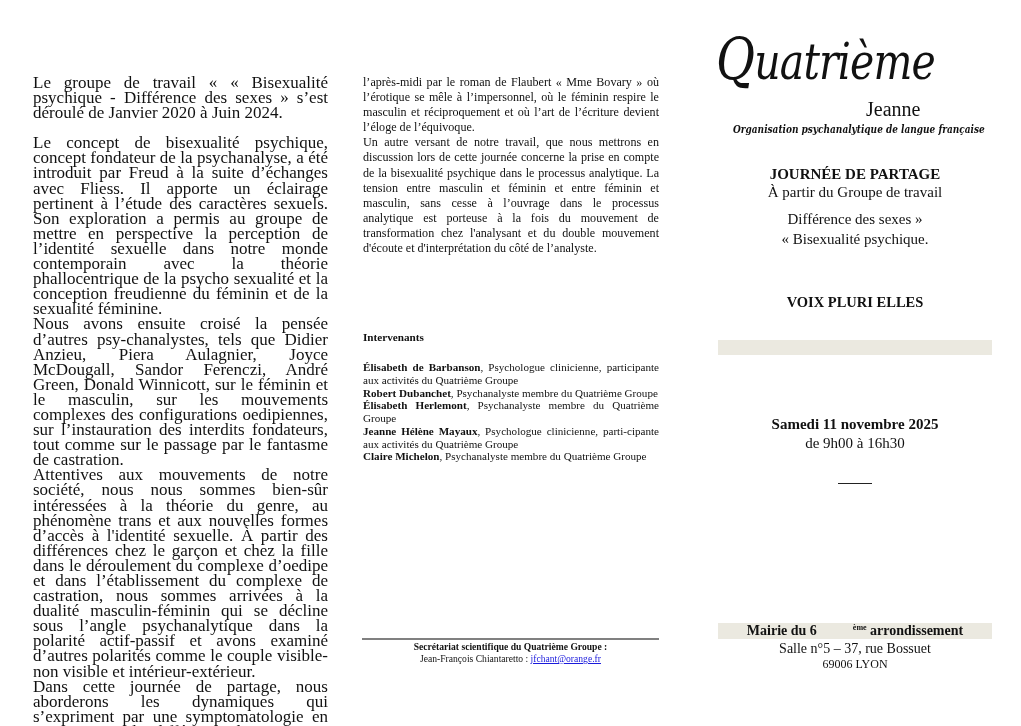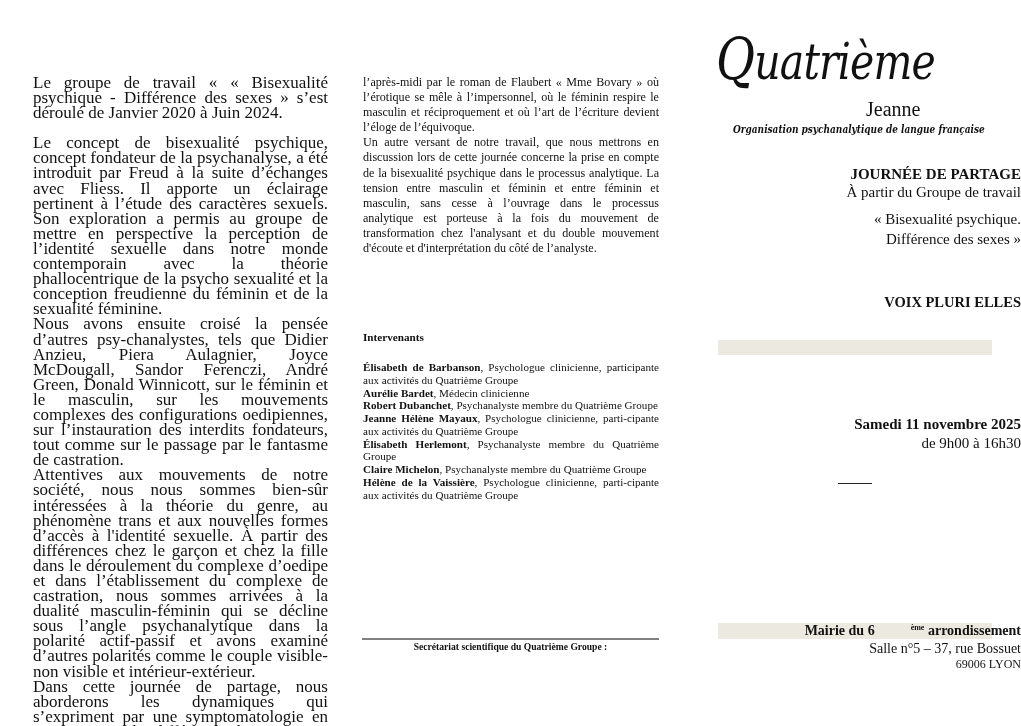--- a/index.html
+++ b/index.html
@@ -117,23 +117,23 @@
       font-size: 10.2px;
       font-style: italic;
       font-weight: bold;
       font-family: "DejaVu Serif", "Liberation Serif", serif;
       transform: scaleX(0.88);
       transform-origin: left top;
       white-space: nowrap;
     }
     .center-block {
       position: absolute;
-      left: 747px;
+      left: 718px;
       width: 274px;
-      text-align: right;
+      text-align: center;
     }
     #event-type {
       top: 166px;
       font-size: 15px;
       line-height: 17px;
       font-weight: bold;
     }
     #event-sub {
       top: 183px;
       font-size: 15px;
@@ -220,42 +220,43 @@
 
 <div id="col2" class="col">
   <p>l’après-midi par le roman de Flaubert « Mme Bovary » où l’érotique se mêle à l’impersonnel, où le féminin respire le masculin et réciproquement et où l’art de l’écriture devient l’éloge de l’équivoque.</p>
   <p>Un autre versant de notre travail, que nous mettrons en discussion lors de cette journée concerne la prise en compte de la bisexualité psychique dans le processus analytique. La tension entre masculin et féminin et entre féminin et masculin, sans cesse à l’ouvrage dans le processus analytique est porteuse à la fois du mouvement de transformation chez l'analysant et du double mouvement d'écoute et d'interprétation du côté de l’analyste.</p>
 </div>
 
 <div id="speakers-title">Intervenants</div>
 
 <div id="speakers">
   <div class="speaker"><b>Élisabeth de Barbanson</b><span>, Psychologue clinicienne, participante aux activités du Quatrième Groupe</span></div>
-  <div class="speaker"><b>Aurélie Bardet</b><span>, Médecin clinicienne</span></div>
   <div class="speaker"><b>Robert Dubanchet</b><span>, Psychanalyste membre du Quatrième Groupe</span></div>
+  <div class="speaker"><b>Élisabeth Herlemont</b><span>, Psychanalyste membre du Quatrième Groupe</span></div>
   <div class="speaker"><b>Jeanne Hélène Mayaux</b><span>, Psychologue clinicienne, parti-cipante aux activités du Quatrième Groupe</span></div>
-  <div class="speaker"><b>Élisabeth Herlemont</b><span>, Psychanalyste membre du Quatrième Groupe</span></div>
   <div class="speaker"><b>Claire Michelon</b><span>, Psychanalyste membre du Quatrième Groupe</span></div>
-  <div class="speaker"><b>Hélène de la Vaissière</b><span>, Psychologue clinicienne, parti-cipante aux activités du Quatrième Groupe</span></div>
 </div>
 
 <div id="secretariat-rule"></div>
 <div id="secretariat">
   <div class="title">Secrétariat scientifique du Quatrième Groupe :</div>
+  <div>
+    <span>Jean-François Chiantaretto : </span><a>jfchant@orange.fr</a>
+  </div>
 </div>
 
 <div id="logo-word"><span class="big-q">Q</span><span>uatrième</span></div>
 <div id="logo-groupe">Jeanne</div>
 <div id="logo-tagline">Organisation psychanalytique de langue française</div>
 
 <div id="event-type" class="center-block">JOURNÉE DE PARTAGE</div>
 <div id="event-sub" class="center-block">À partir du Groupe de travail</div>
 <div id="event-theme" class="center-block">
+  <div>Différence des sexes »</div>
   <div>« Bisexualité psychique.</div>
-  <div>Différence des sexes »</div>
 </div>
 
 <div id="event-title" class="center-block">VOIX PLURI ELLES</div>
 
 <div id="beige-bar"></div>
 
 <div id="event-date" class="center-block">Samedi 11 novembre 2025</div>
 <div id="event-time" class="center-block">de 9h00 à 16h30</div>
 
 <div id="short-rule"></div>

